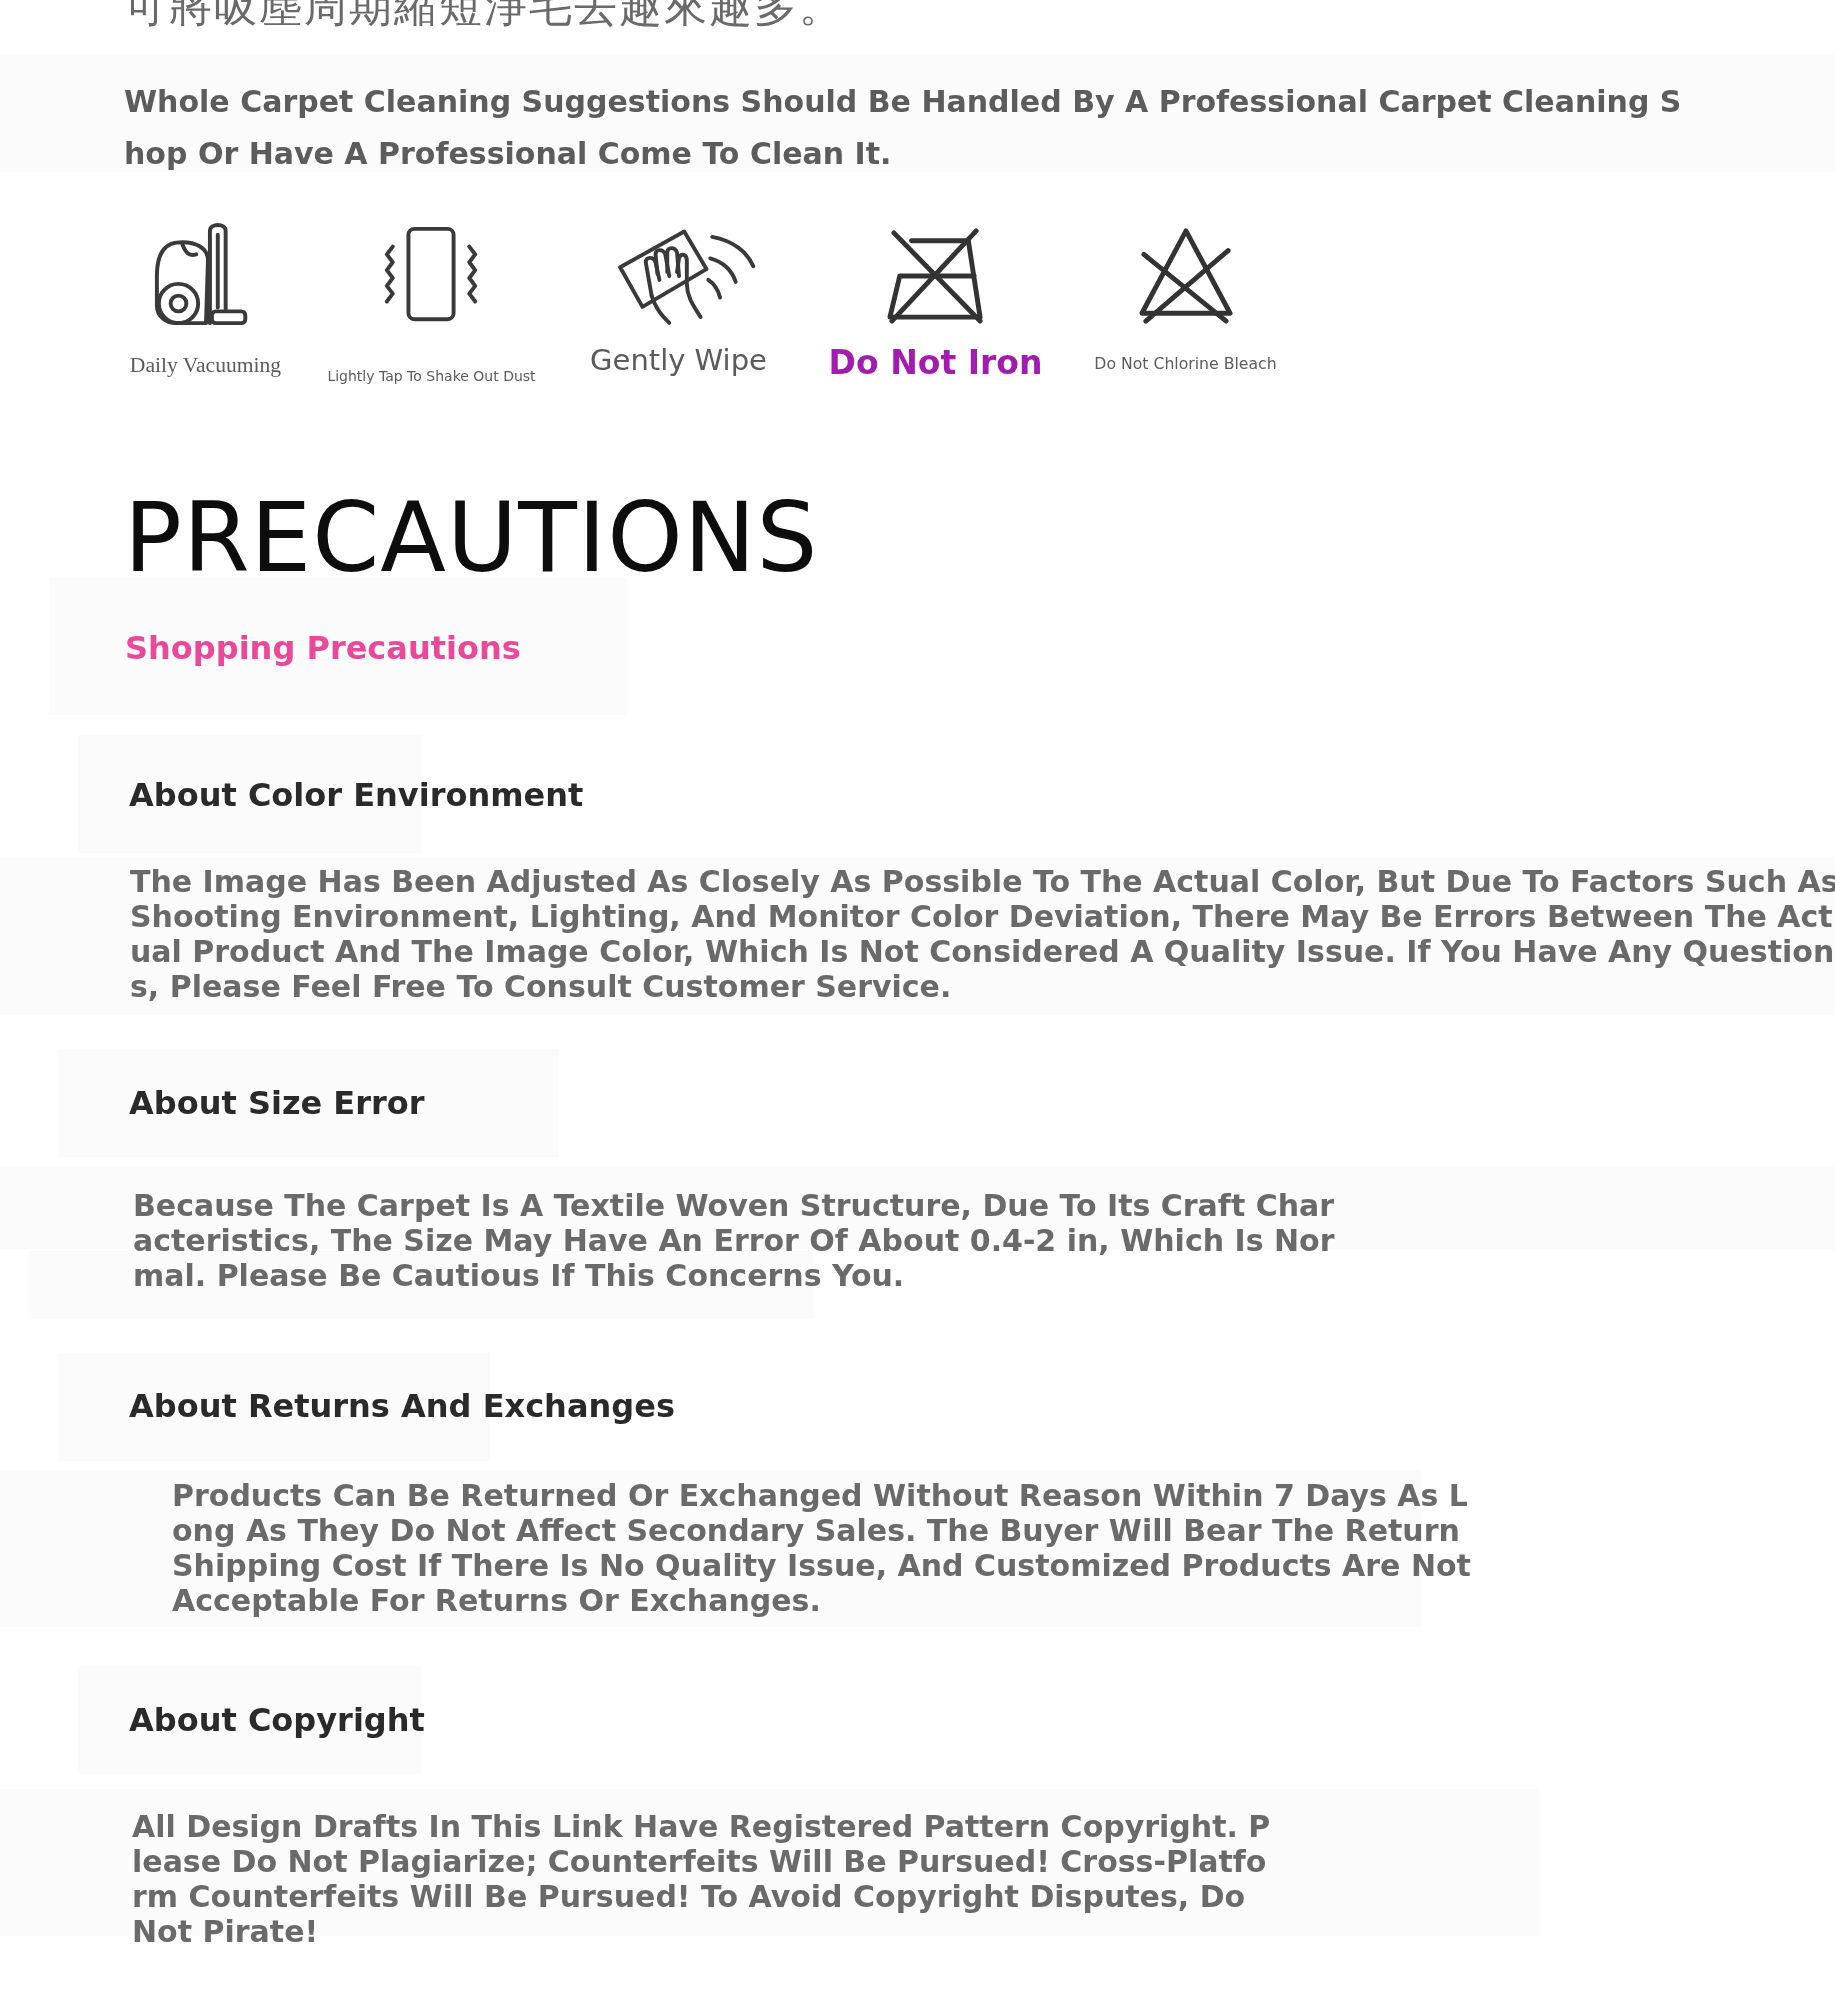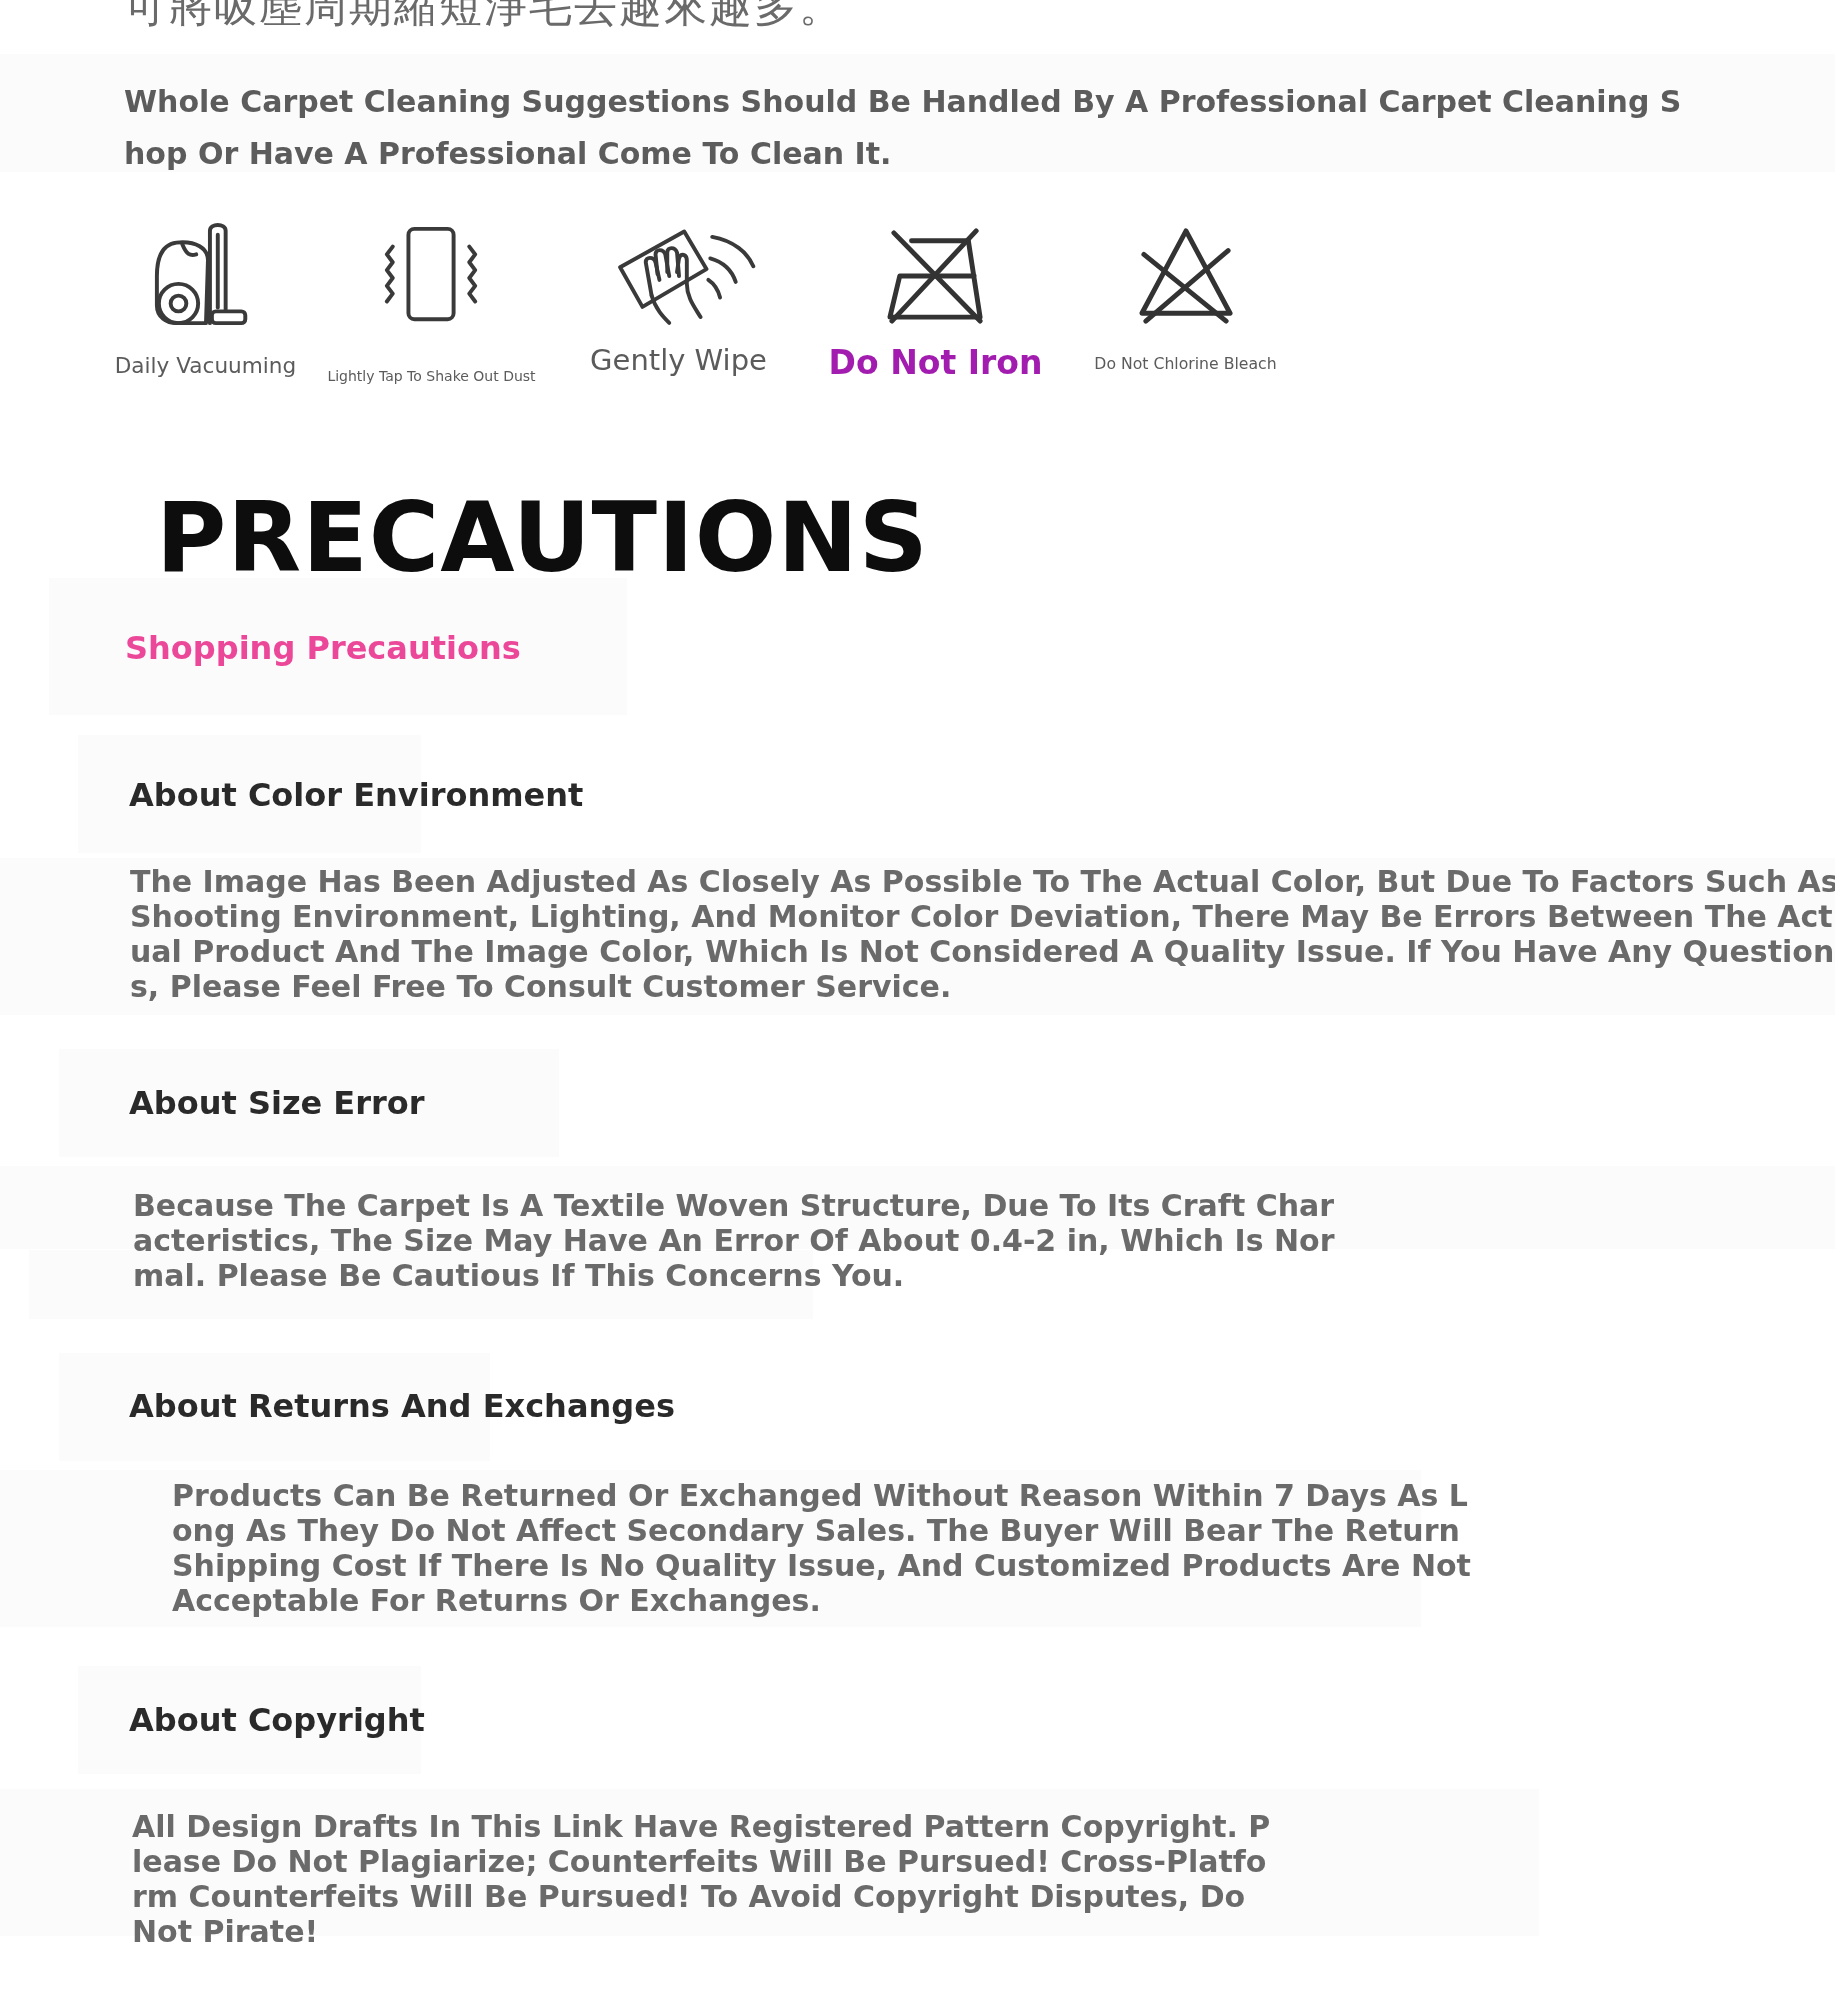--- a/index.html
+++ b/index.html
@@ -15,22 +15,22 @@
     letter-spacing:2px; filter:blur(0.4px);
   }
   .intro {
     left:124px; top:76px; width:1568px; font-size:30px; font-weight:bold; color:#5c5c5c;
     line-height:52px; word-break:break-all;
   }
   .care-item { position:absolute; width:225px; text-align:center; }
   .care-item svg { display:block; margin:0 auto; }
   .care-label { color:#5b5b5b; white-space:nowrap; display:block; margin:0 auto; }
   .precautions-title {
-    left:124px; top:482px; font-size:96px; font-weight:bold; color:#0d0d0d;
-    letter-spacing:1px; font-family:"DejaVu Sans", sans-serif;margin-left:32px;
+    left:124px; top:482px; font-size:96px; font-weight:normal; color:#0d0d0d;
+    letter-spacing:1px; font-family:"DejaVu Sans", sans-serif;
   }
   .h-shop { left:125px; top:629px; font-size:32px; font-weight:bold; color:#ec4899; }
   .h-sec { left:129px; font-size:32px; font-weight:bold; color:#2a2a2a; white-space:nowrap; }
   .p-sec {
     left:130px; font-size:30px; font-weight:bold; color:#6a6a6a; line-height:35px;
     word-break:break-all; white-space:normal;
   }
 </style>
 </head>
 <body>
@@ -45,21 +45,21 @@
 <div class="band" style="left:59px;top:1353px;width:431px;height:108px;"></div>
 <div class="band" style="left:0;top:1470px;width:1421px;height:157px;"></div>
 <div class="band" style="left:78px;top:1666px;width:343px;height:108px;"></div>
 <div class="band" style="left:0;top:1789px;width:1539px;height:147px;"></div>
 
 <div class="abs cn-line">可將吸塵周期縮短淨毛去趣來趣多。</div>
 <div class="abs intro">Whole Carpet Cleaning Suggestions Should Be Handled By A Professional Carpet Cleaning Shop Or Have A Professional Come To Clean It.</div>
 
 <div>
 
-  <div class="care-item" style="left:93px;top:221px;">
+  <div class="care-item" style="left:93px;top:221px;font-family:Liberation Serif, serif;">
     <svg width="118" height="110" viewBox="0 0 120 112">
       <g fill="none" stroke="#3a3a3a" stroke-width="4" stroke-linecap="round" stroke-linejoin="round">
         <path d="M30 22 C14 24 10 40 10 56 L10 86 C10 98 20 104 30 104 L60 104 L62 40 C62 28 50 20 30 22 Z"></path>
         <path d="M36 24 C40 34 44 36 50 34"></path>
         <circle cx="32" cy="84" r="20"></circle>
         <circle cx="32" cy="84" r="8"></circle>
         <path d="M64 104 L64 10 C64 2 80 2 80 10 L80 90"></path>
         <path d="M72 14 L72 88"></path>
         <rect x="66" y="92" width="34" height="12" rx="4"></rect>
       </g>

